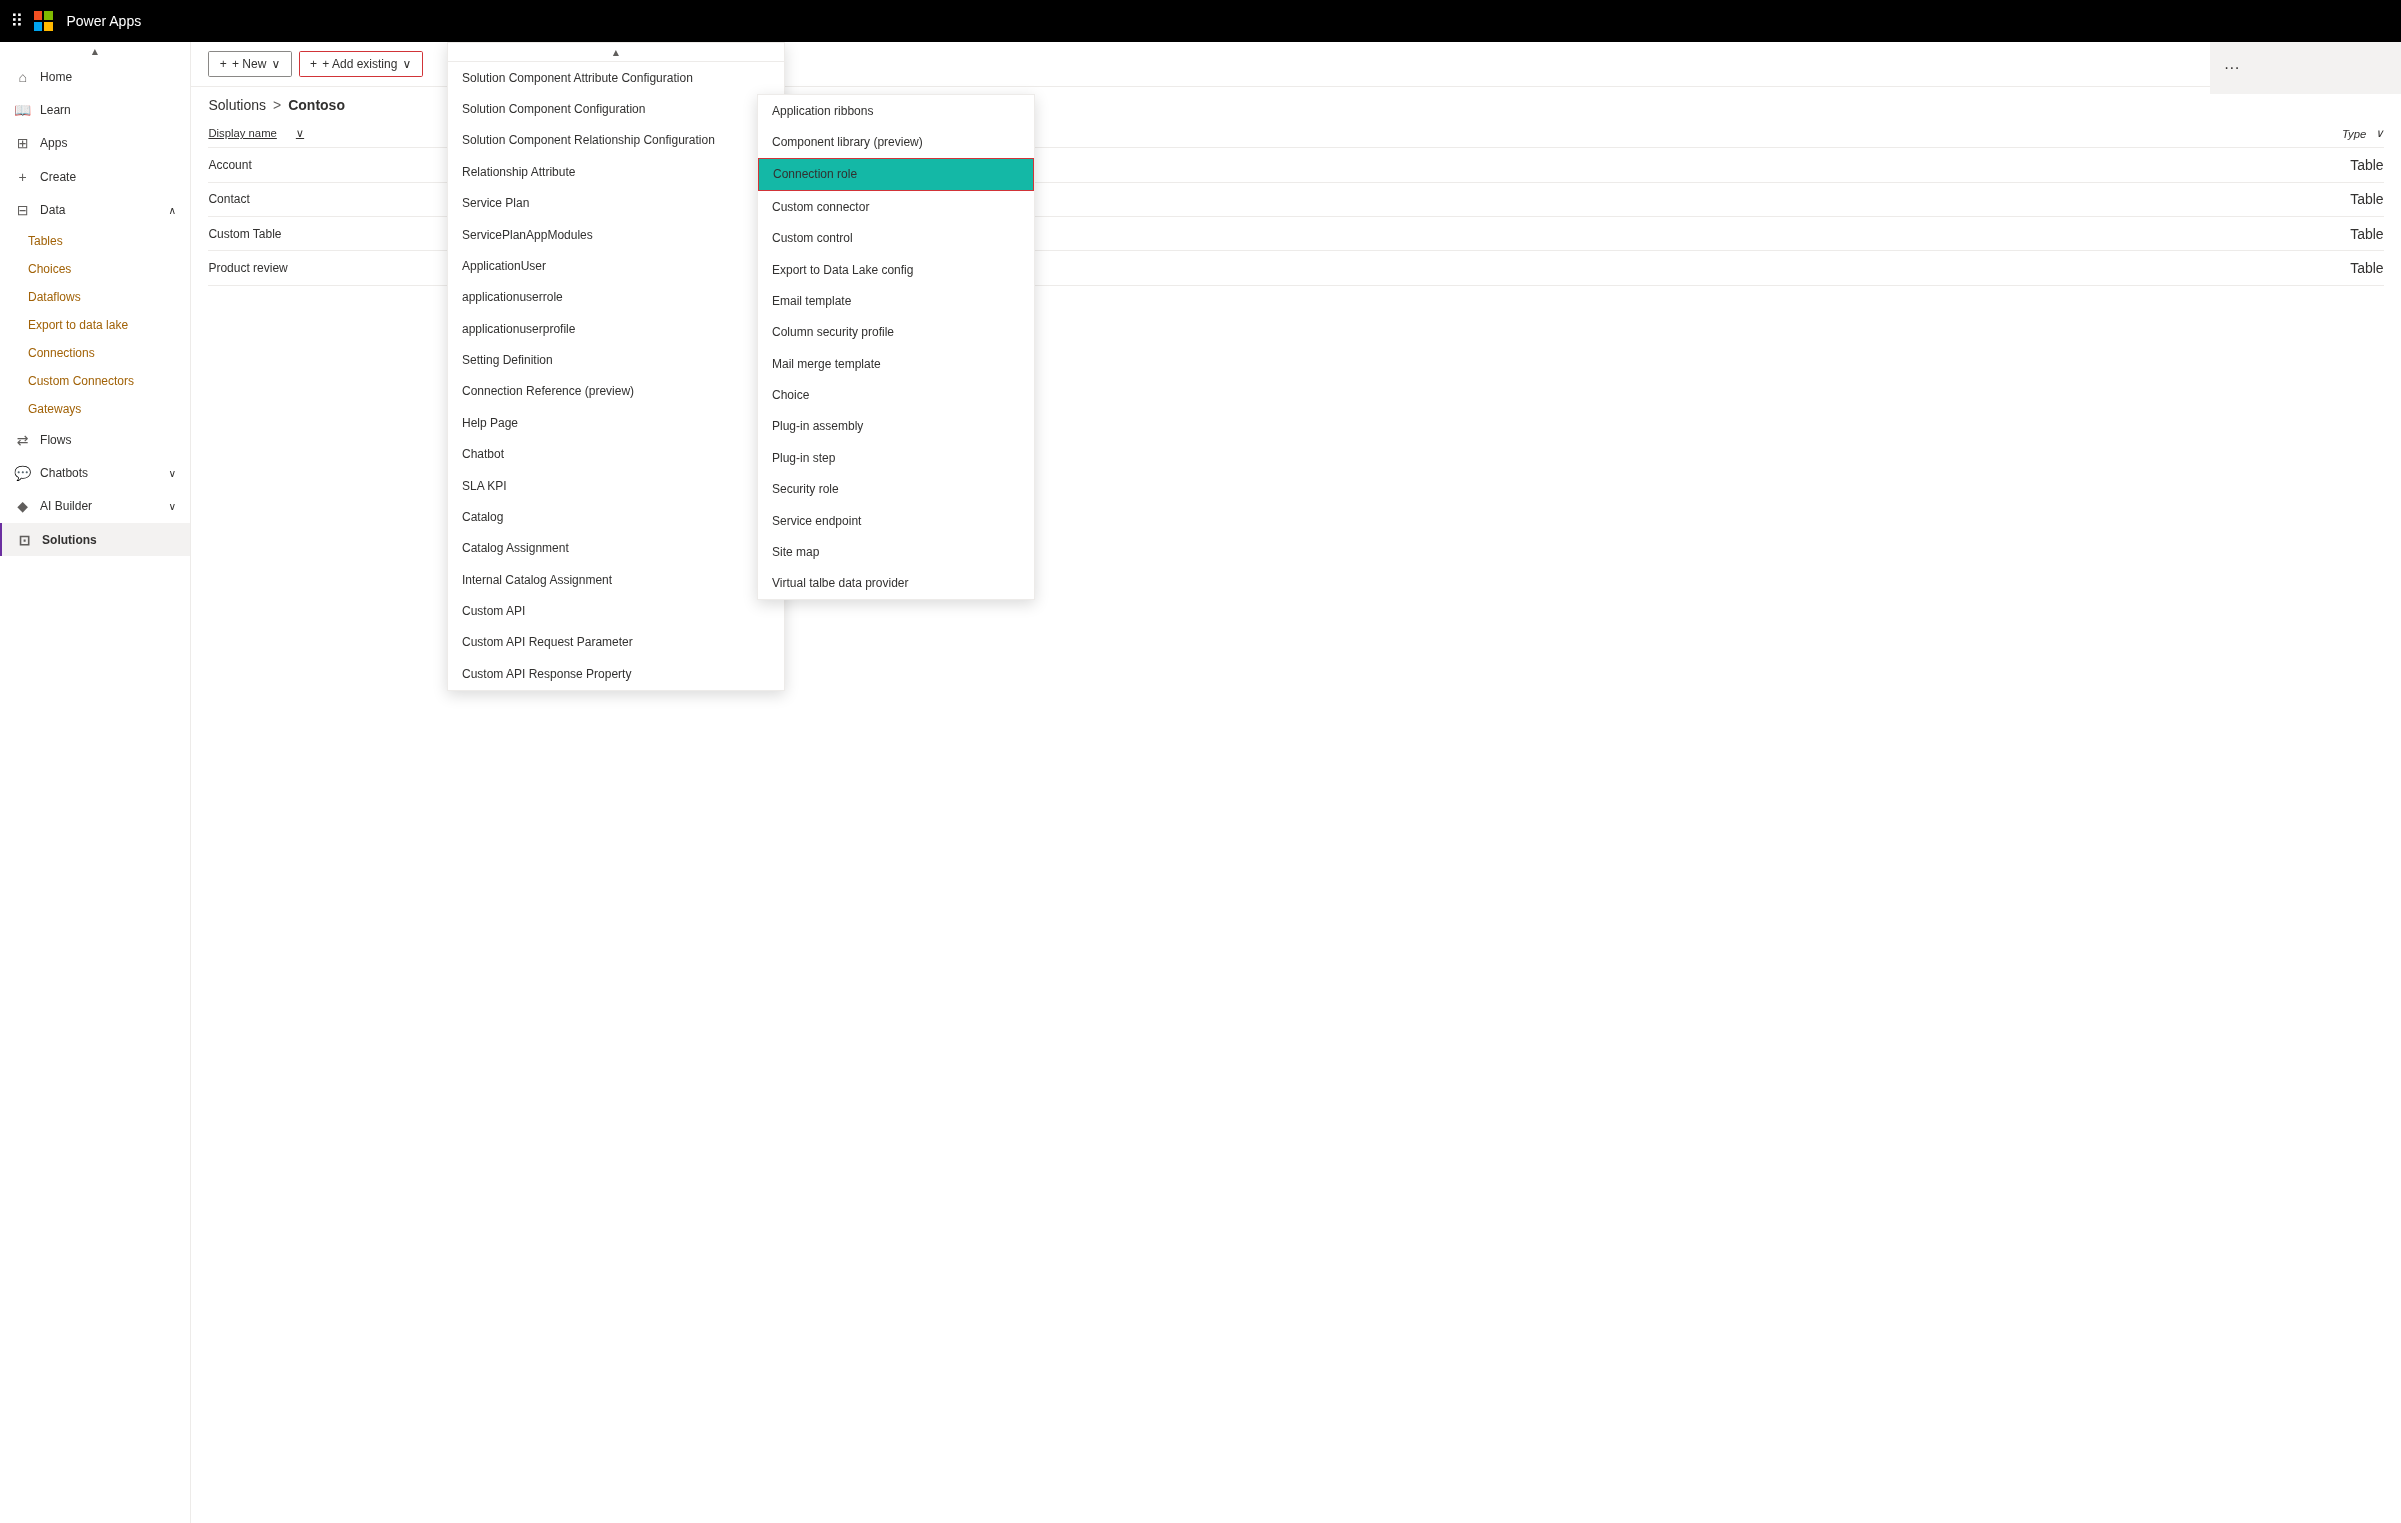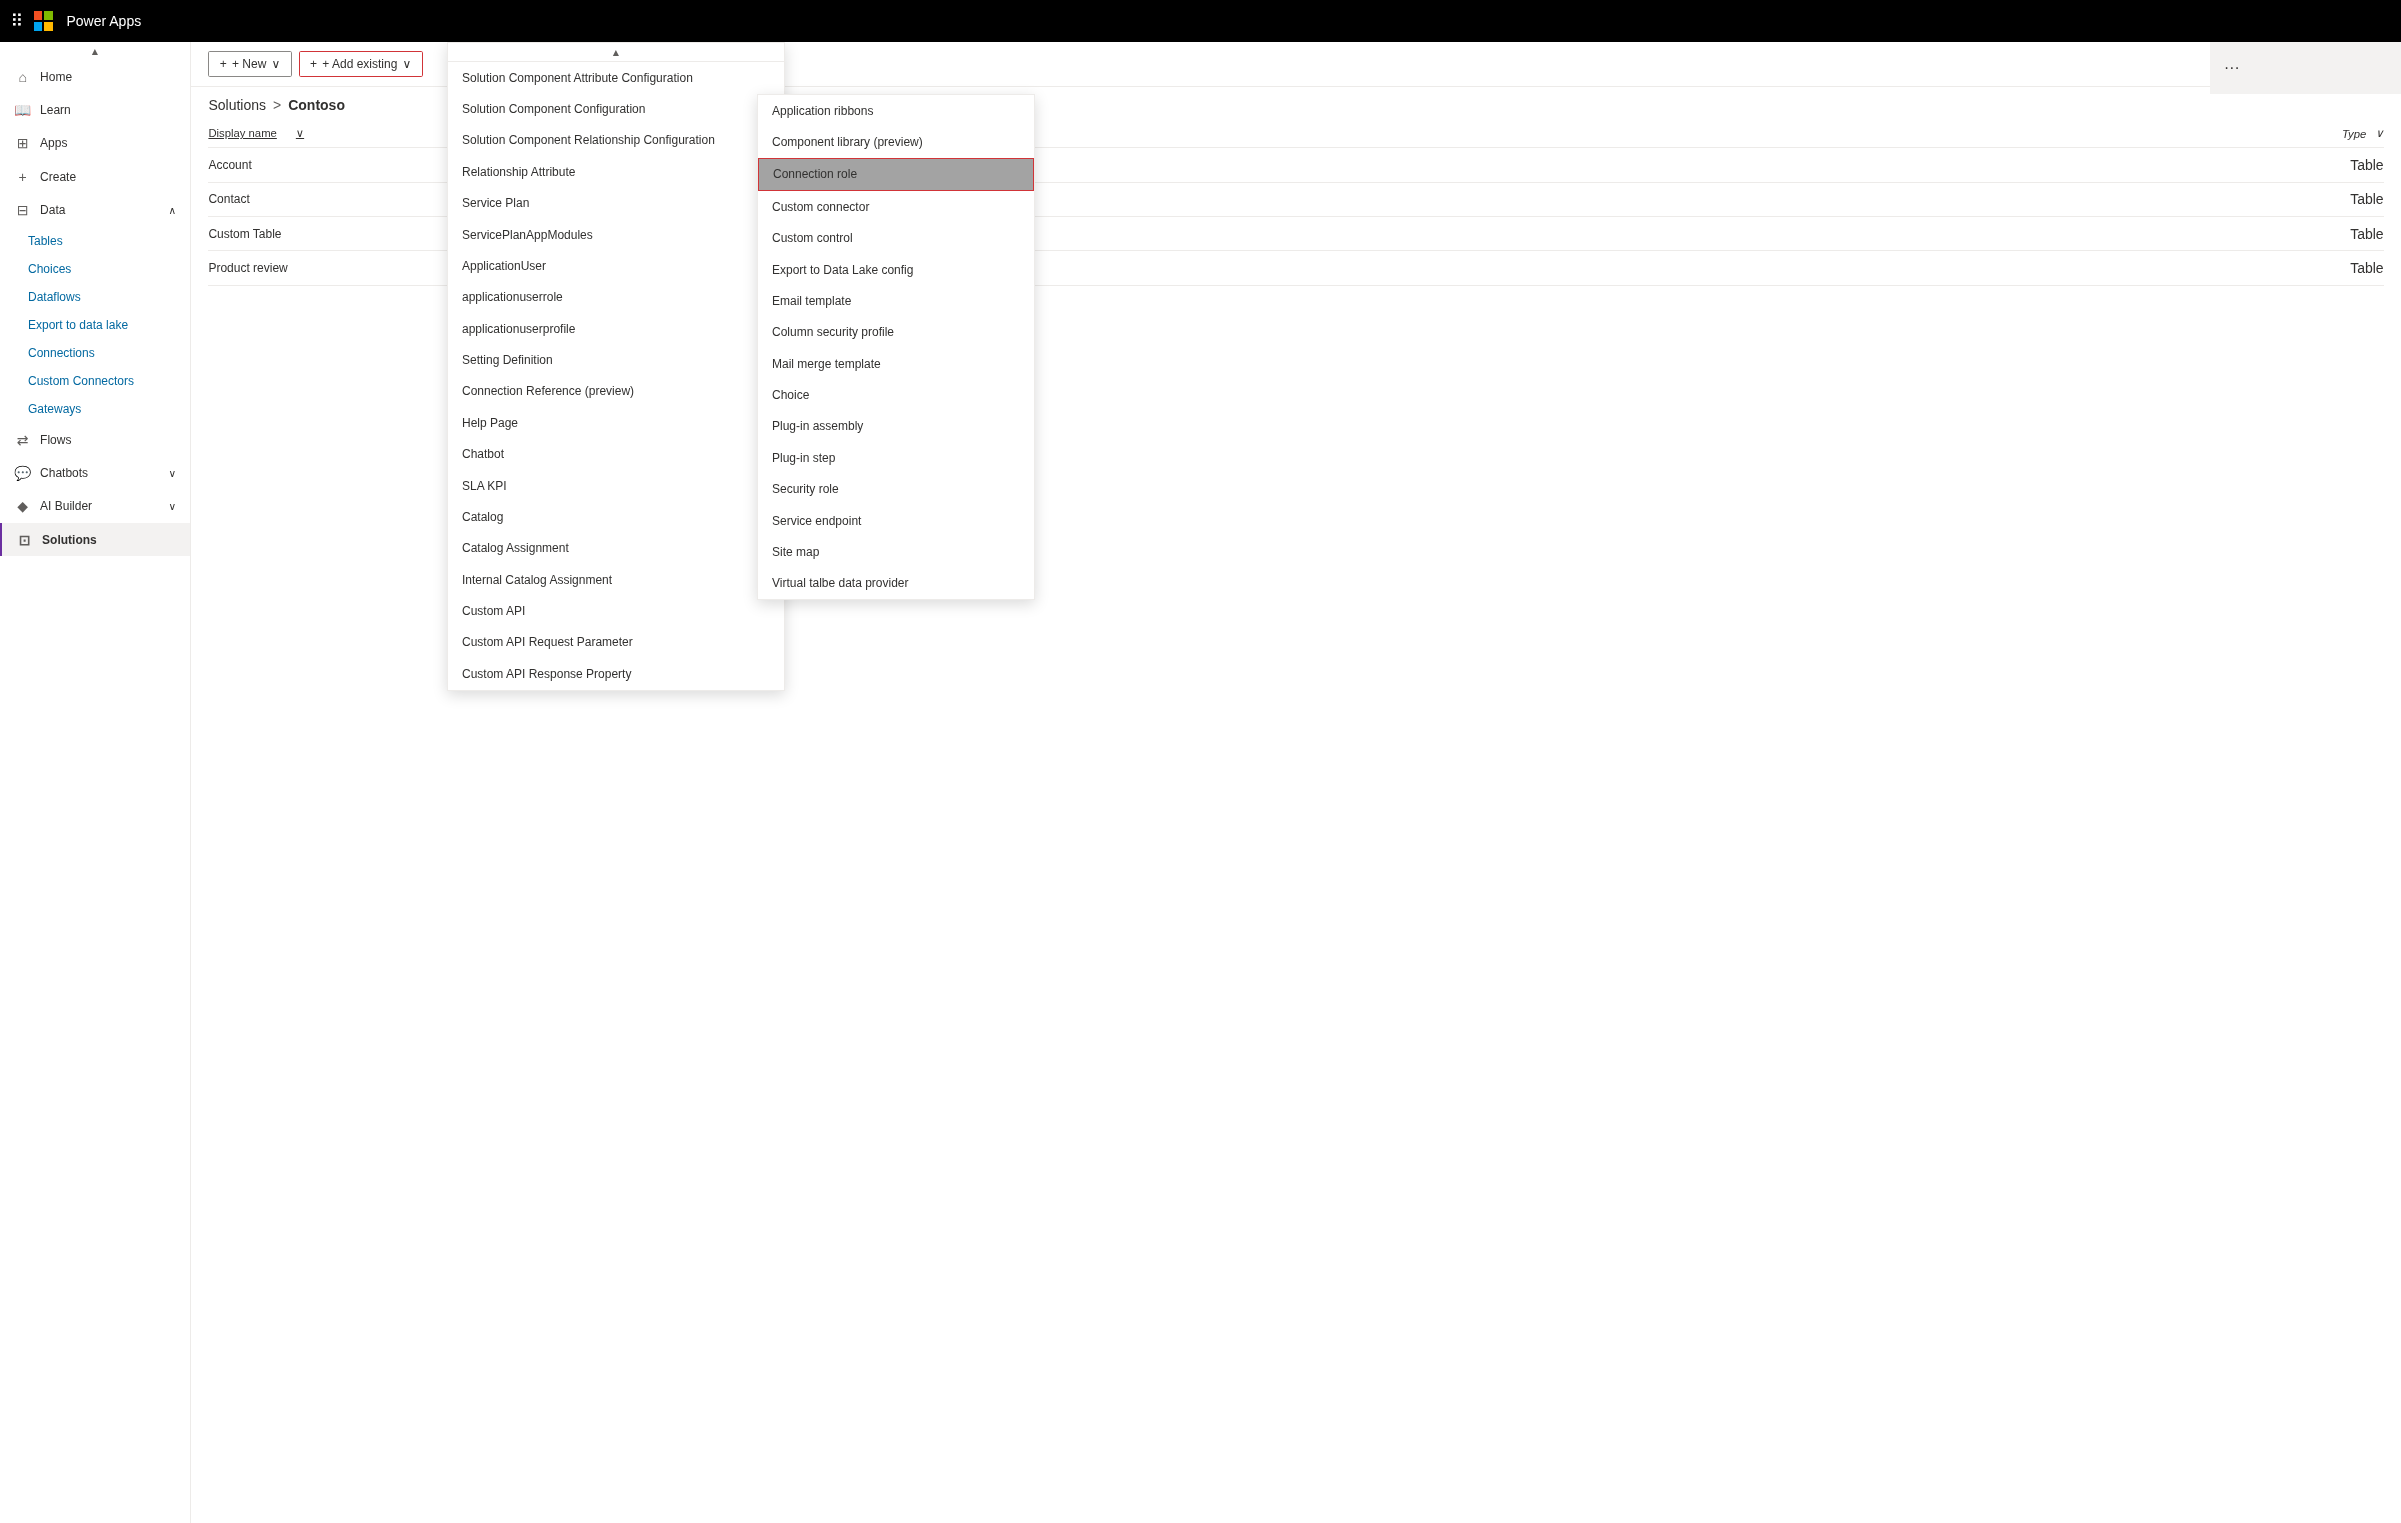--- a/index.html
+++ b/index.html
@@ -63,21 +63,21 @@
       font-size: 12px;
     }
     .sidebar-item.active { background: #f3f2f1; font-weight: 600; }
     .sidebar-item.active.solutions { border-left: 2.6px solid #6b2fa0; color: #323130; }
     .sidebar-icon { font-size: 14px; color: #605e5c; width: 17.4px; text-align: center; }
     .sidebar-sub-item {
       display: flex;
       align-items: center;
       padding: 7px 14px 7px 28px;
       cursor: pointer;
-      color: #0369a1;
+      color: #a16207;
       font-size: 12px;
     }
     .chevron { font-size: 10.4px; margin-left: auto; }
 
     
     .main-content {
       flex: 1;
       overflow: hidden;
       position: relative;
       background: #fff;
@@ -173,21 +173,21 @@
       border-bottom: 0.9px solid #edebe9;
     }
     .dropdown-item {
       padding: 8.7px 14px;
       cursor: pointer;
       font-size: 12px;
       color: #323130;
     }
     .dropdown-item.highlighted {
       border: 1.7px solid #d13438;
-      background: #a3a3a3;
+      background: #14b8a6;
     }
     .right-panel {
       position: absolute;
       top: 0;
       right: 0;
       width: 191px;
       background: #f3f2f1;
       height: 52px;
       display: flex;
       align-items: center;

